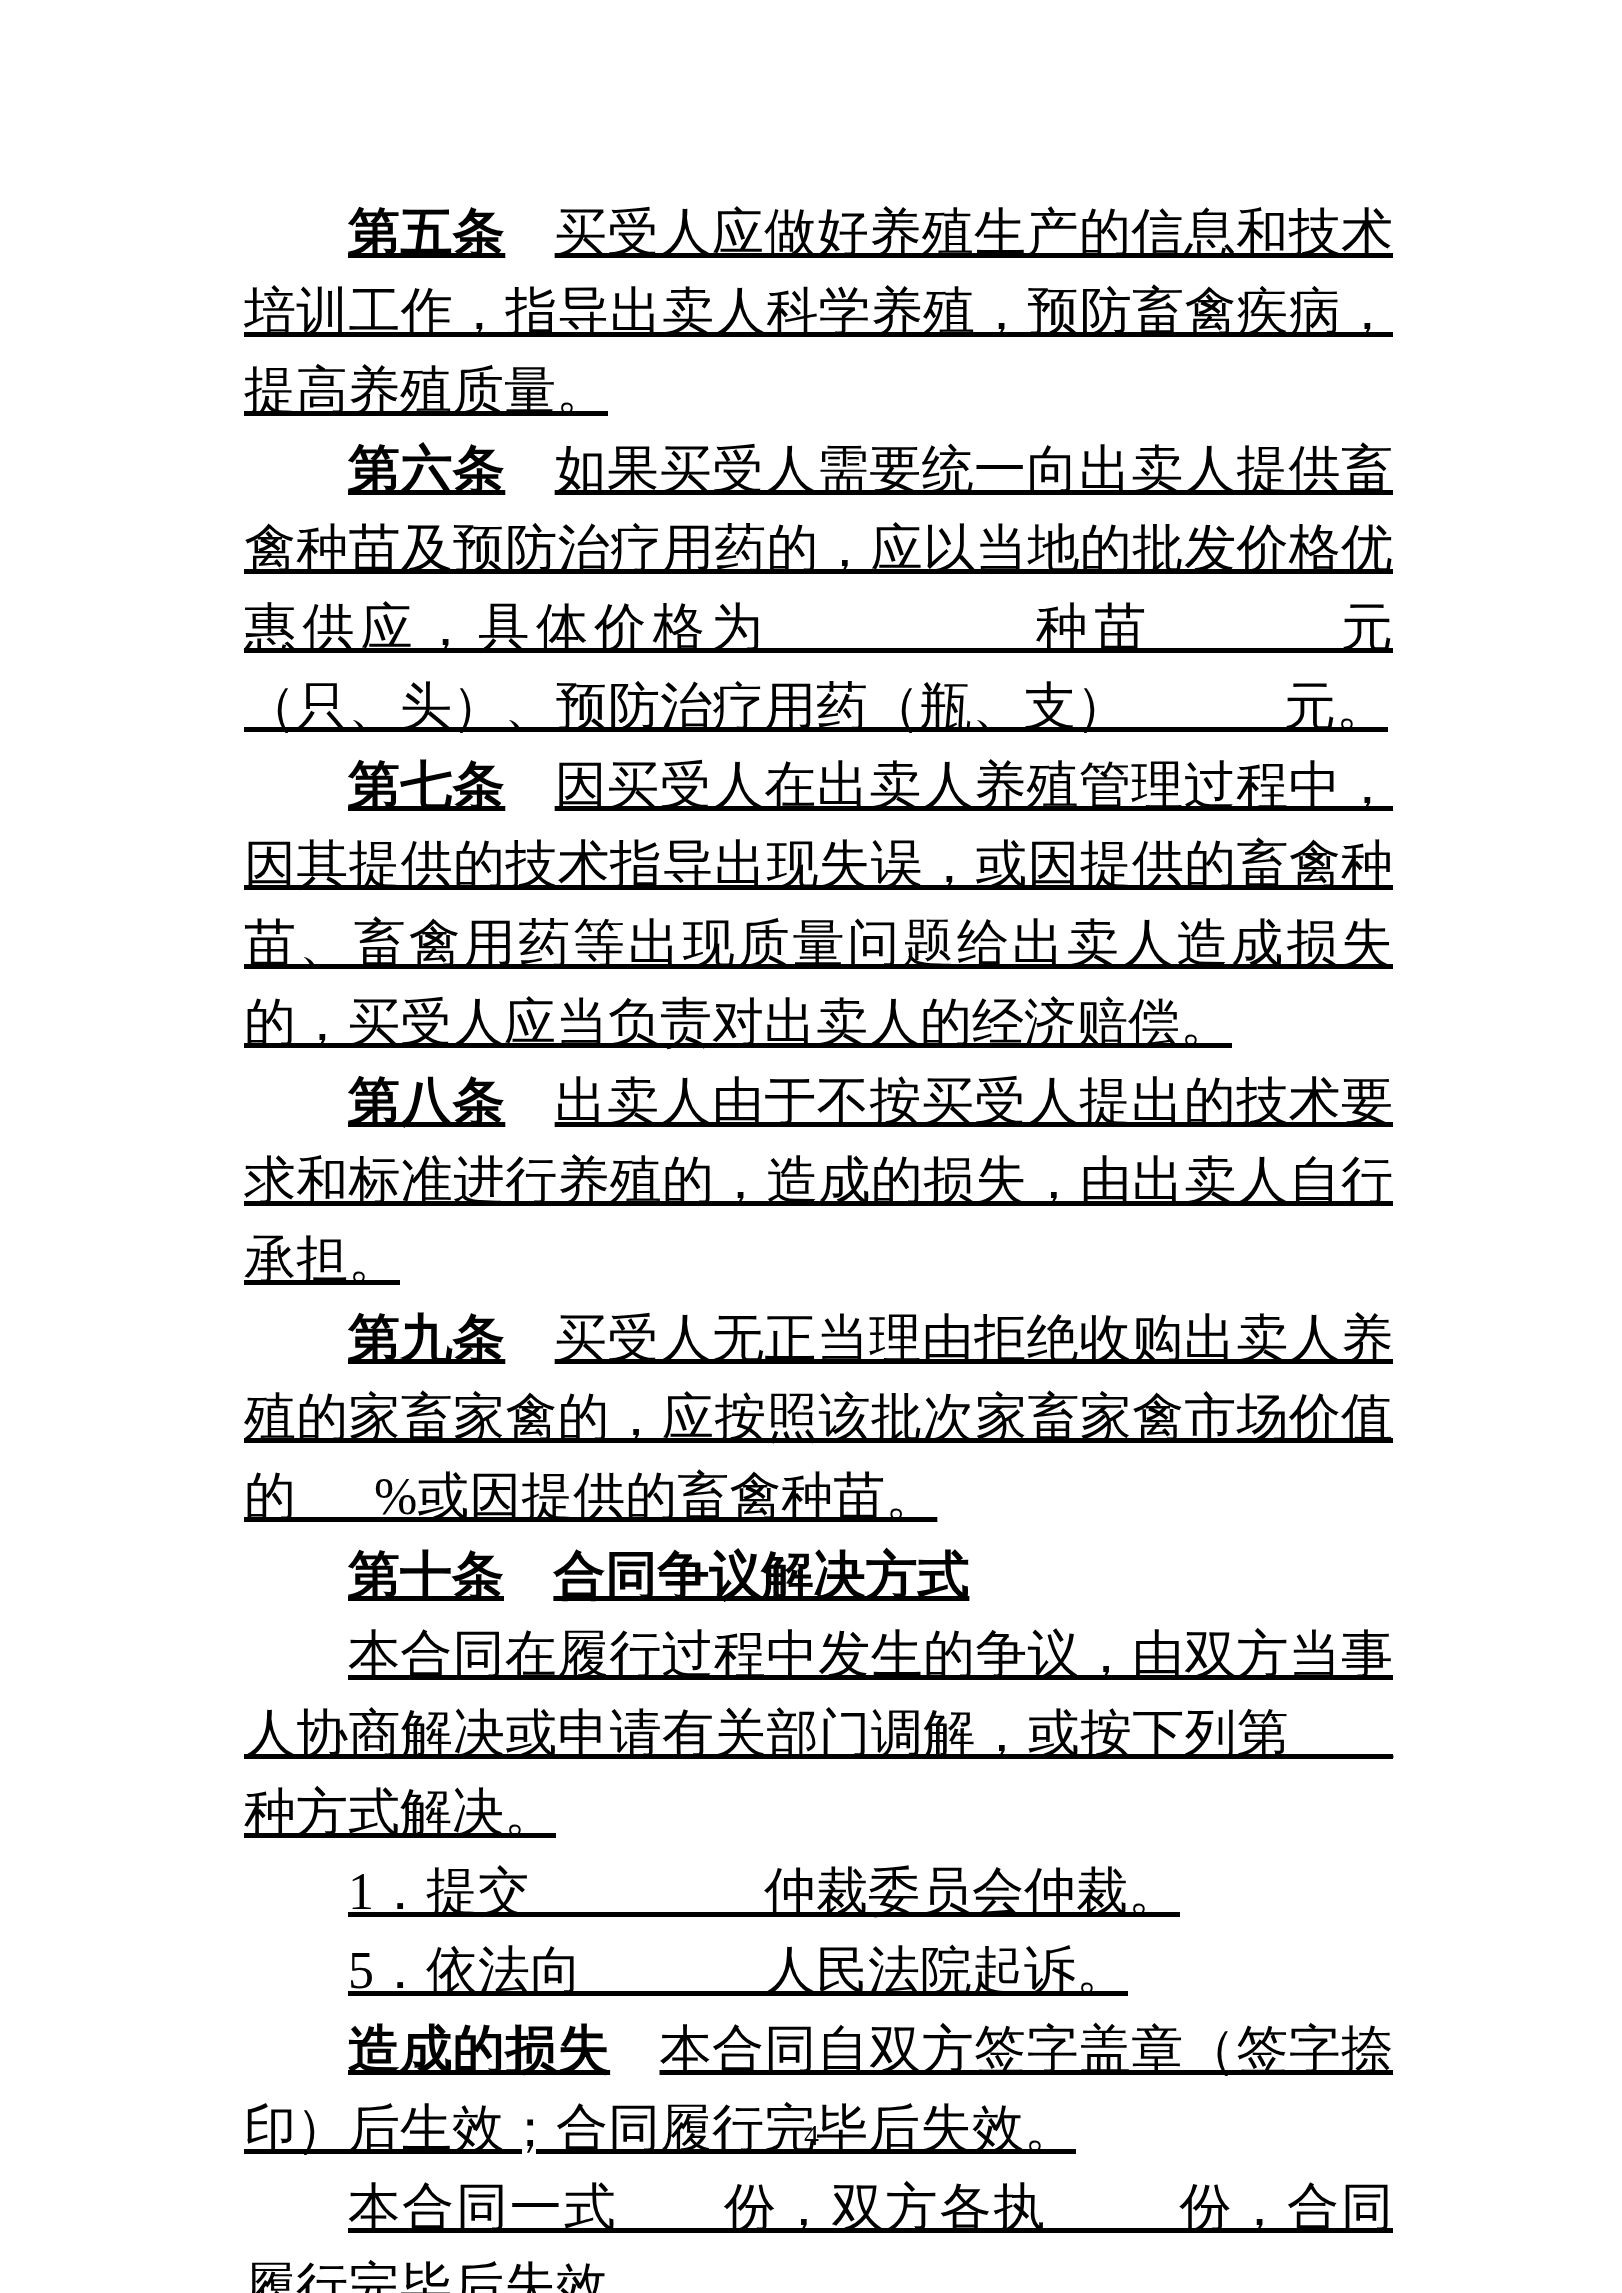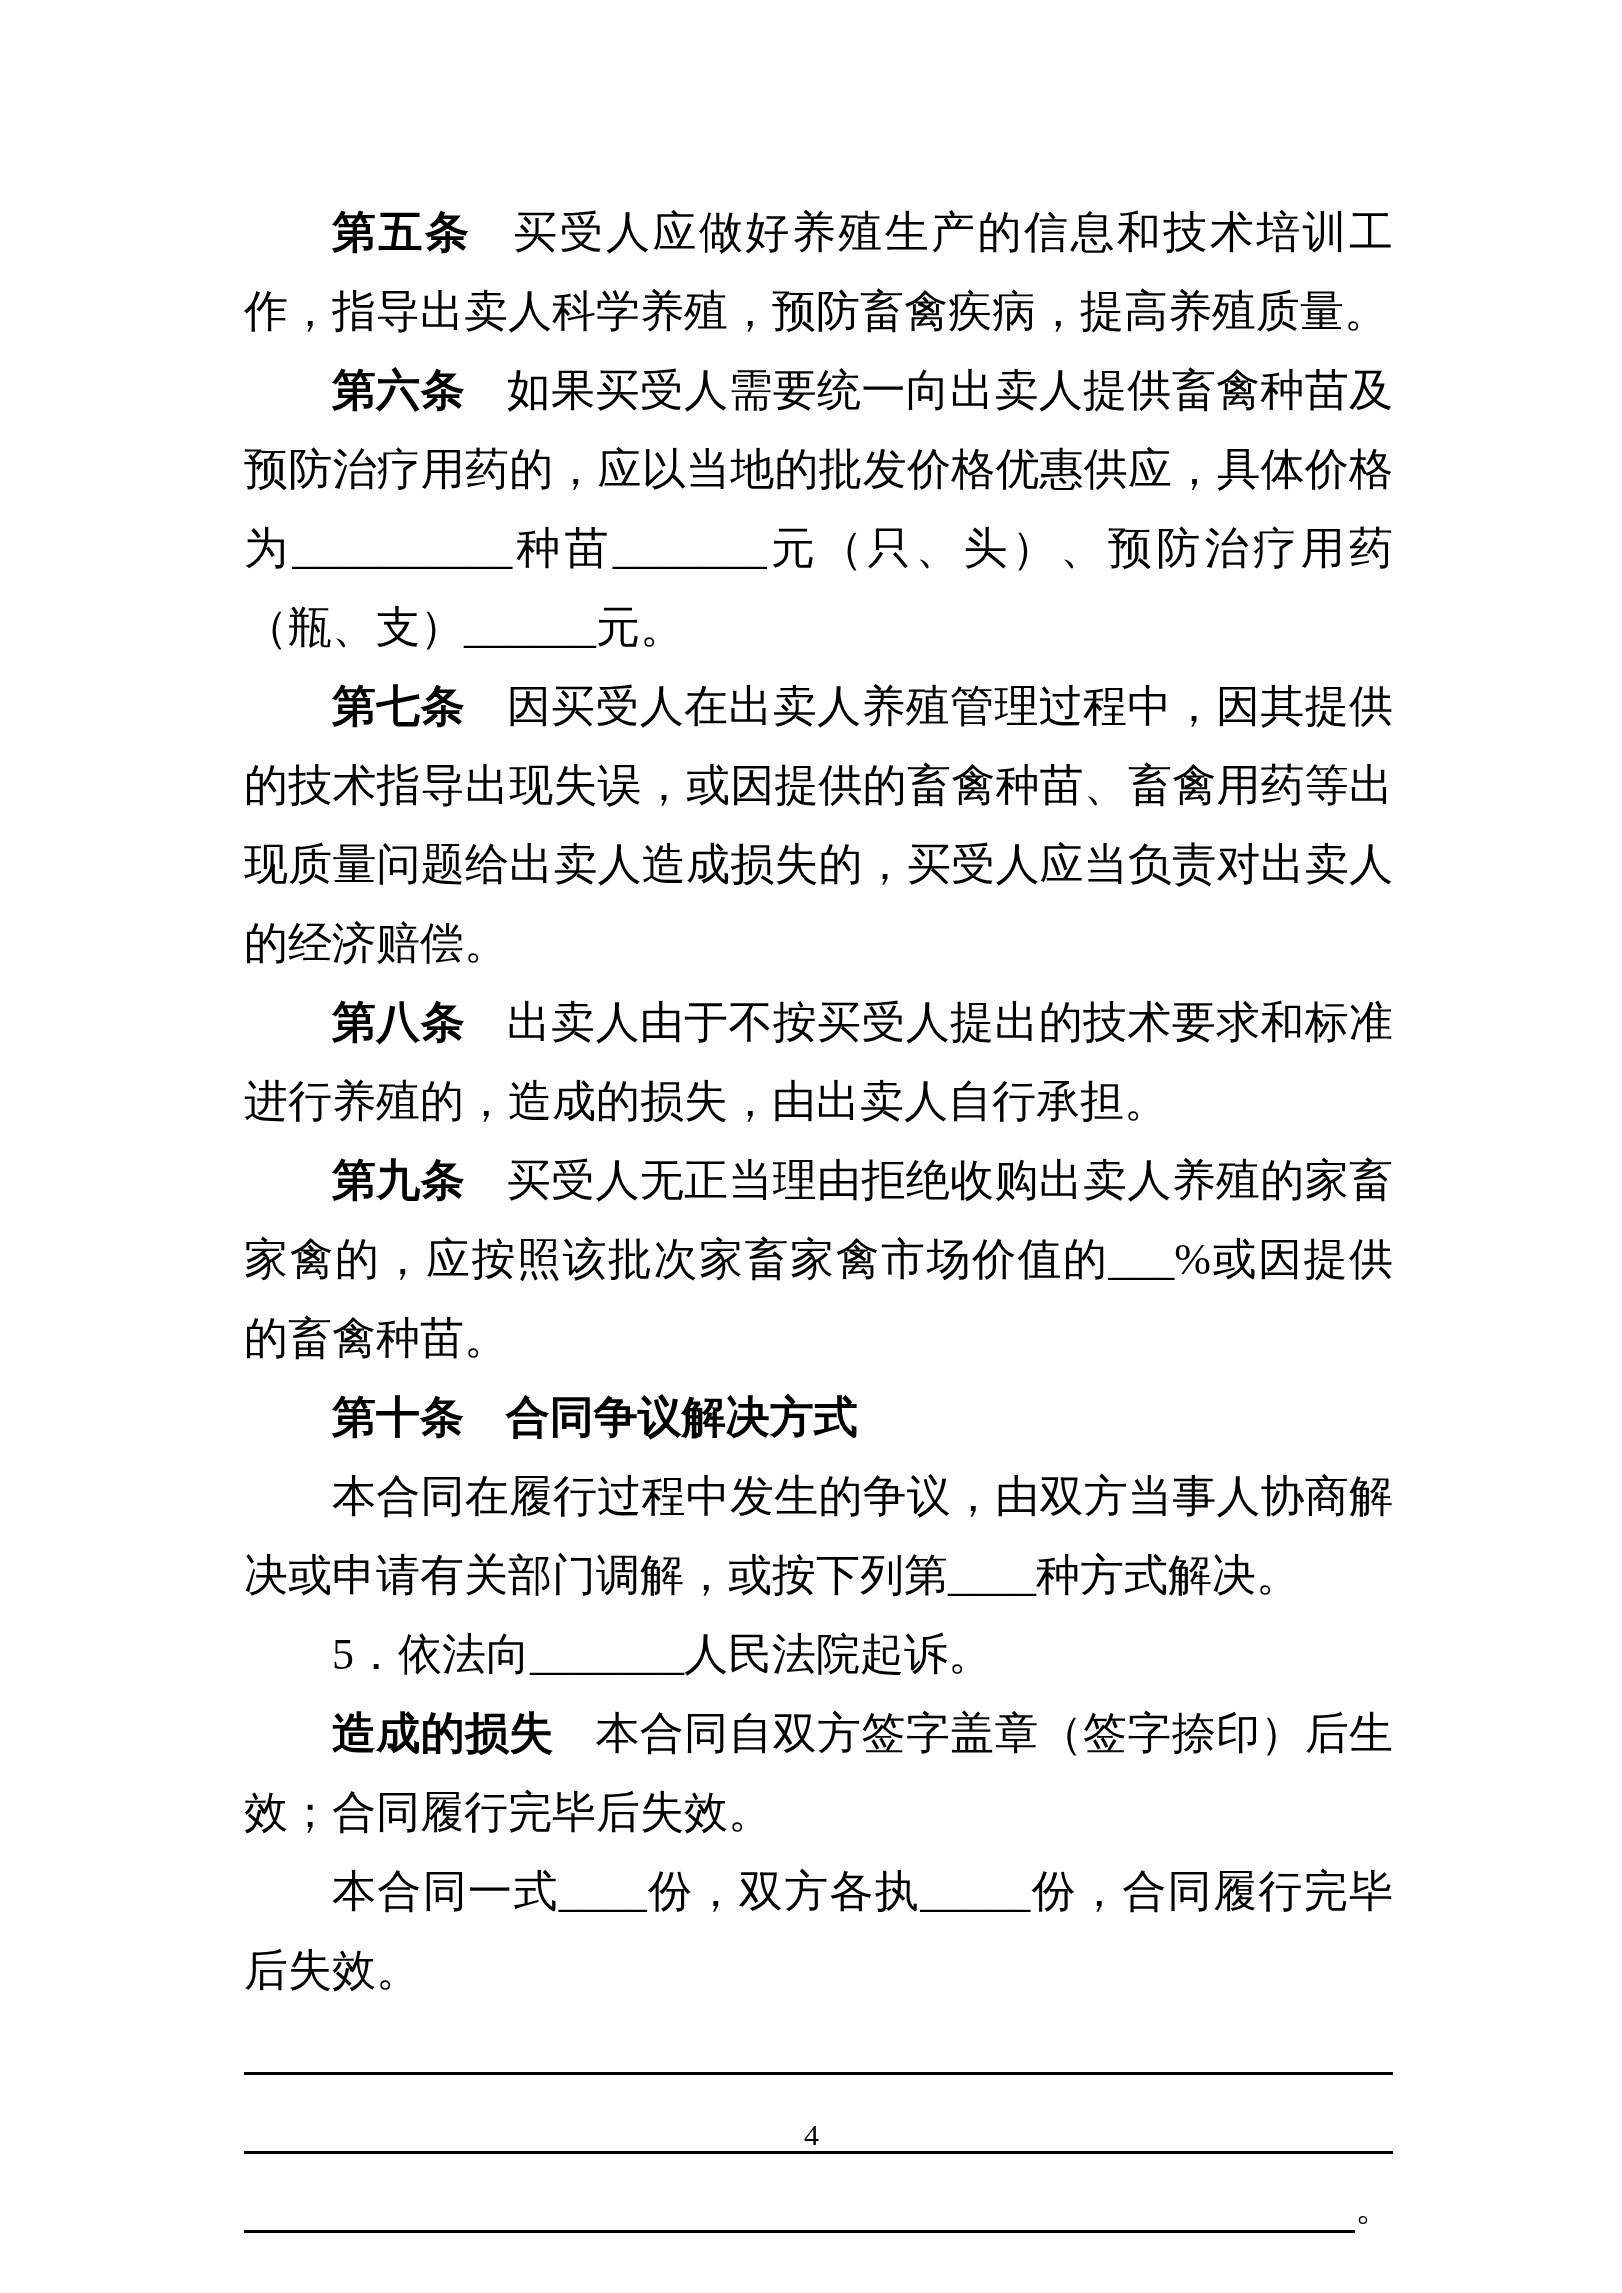--- a/index.html
+++ b/index.html
@@ -13,27 +13,28 @@
     overflow: hidden;
   }
   .page-content {
     position: absolute;
     left: 244px;
     top: 193px;
     width: 1149px;
   }
   p.para {
     margin: 0;
-    font-size: 44px;
+    font-size: 52px;
     line-height: 79px;
     text-align: justify;
     text-indent: 2em;
     letter-spacing: 0;
     word-break: break-all;
     overflow-wrap: anywhere;
+    text-decoration: underline;
   }
   .article-label {
     font-weight: 700;
     margin-right: 0.95em;
   }
   .heading-text {
     font-weight: 700;
   }
   .fill-line {
     height: 79px;
@@ -65,20 +66,21 @@
 <body>
 
 <div class="page-content" id="content-root">
     <p class="para"><span class="article-label">第五条</span><span class="body-text">买受人应做好养殖生产的信息和技术培训工作，指导出卖人科学养殖，预防畜禽疾病，提高养殖质量。</span></p>
     <p class="para"><span class="article-label">第六条</span><span class="body-text">如果买受人需要统一向出卖人提供畜禽种苗及预防治疗用药的，应以当地的批发价格优惠供应，具体价格为__________种苗_______元（只、头）、预防治疗用药（瓶、支）______元。</span></p>
     <p class="para"><span class="article-label">第七条</span><span class="body-text">因买受人在出卖人养殖管理过程中，因其提供的技术指导出现失误，或因提供的畜禽种苗、畜禽用药等出现质量问题给出卖人造成损失的，买受人应当负责对出卖人的经济赔偿。</span></p>
     <p class="para"><span class="article-label">第八条</span><span class="body-text">出卖人由于不按买受人提出的技术要求和标准进行养殖的，造成的损失，由出卖人自行承担。</span></p>
     <p class="para"><span class="article-label">第九条</span><span class="body-text">买受人无正当理由拒绝收购出卖人养殖的家畜家禽的，应按照该批次家畜家禽市场价值的___%或因提供的畜禽种苗。</span></p>
     <p class="para"><span class="article-label">第十条</span><span class="heading-text">合同争议解决方式</span></p>
     <p class="para"><span class="body-text">本合同在履行过程中发生的争议，由双方当事人协商解决或申请有关部门调解，或按下列第____种方式解决。</span></p>
+    <p class="para"><span class="body-text">1．提交_________仲裁委员会仲裁。</span></p>
     <p class="para"><span class="body-text">5．依法向_______人民法院起诉。</span></p>
     <p class="para"><span class="article-label">造成的损失</span><span class="body-text">本合同自双方签字盖章（签字捺印）后生效；合同履行完毕后失效。</span></p>
     <p class="para"><span class="body-text">本合同一式____份，双方各执_____份，合同履行完毕后失效。</span></p>
     <div class="fill-line">
       <span class="rule"></span>
     </div>
     <div class="fill-line">
       <span class="rule"></span>
     </div>
     <div class="fill-line">

